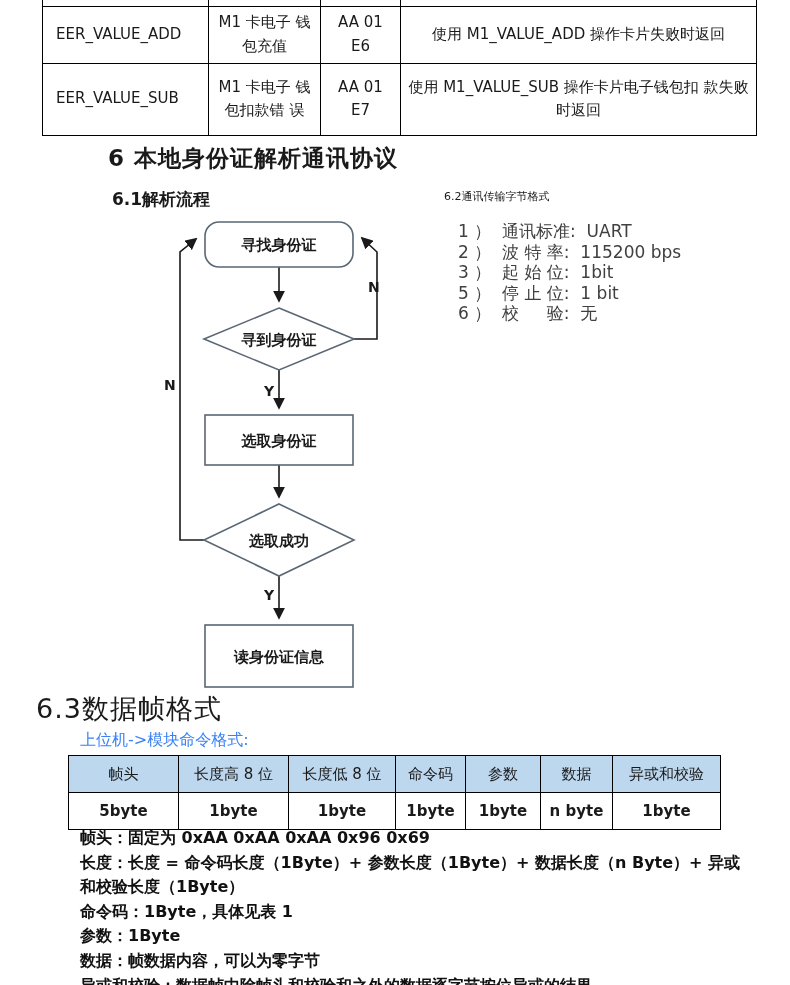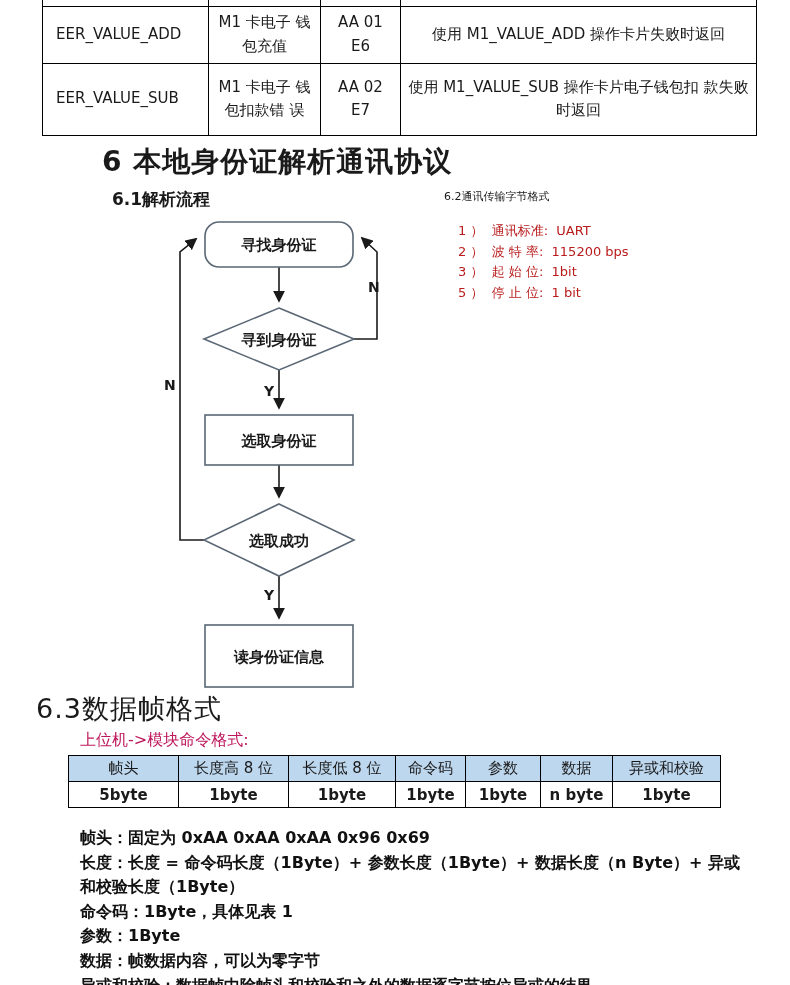--- a/index.html
+++ b/index.html
@@ -12,40 +12,40 @@
 
   
   table.err { position:absolute; left:42px; top:-4px; width:714px; border-collapse:collapse; table-layout:fixed; }
   table.err td { border:1.5px solid #000; font-size:15px; text-align:center; vertical-align:middle; padding:2px 6px; line-height:1.55; }
   table.err tr.sliver td { height:10px; border-top:none; padding:0; }
   table.err tr.r1 td { height:57px; }
   table.err tr.r2 td { height:72px; }
   table.err td.c1 { text-align:left; padding-left:13px;margin-top:38px; }
 
   
-  .h6  { position:absolute; left:102px; top:143px; font-size:28px; font-weight:700; letter-spacing:1px; }
+  .h6  { position:absolute; left:108px; top:143px; font-size:23px; font-weight:700; letter-spacing:1px; }
   .h61 { position:absolute; left:112px; top:188px; font-size:17px; font-weight:700; }
   .h62 { position:absolute; left:444px; top:189px; font-size:11px; font-weight:400; }
   .h63 { position:absolute; left:36px;  top:691px; font-size:27px; font-weight:400; letter-spacing:1px; }
 
   
-  .bytelist { position:absolute; left:458px; top:221px; font-size:13px; line-height:20.5px; color:#b91c1c; }
+  .bytelist { position:absolute; left:458px; top:221px; font-size:17px; line-height:20.5px; color:#404040; }
   .bytelist div { white-space:pre; }
 
   
   svg.flow { position:absolute; left:0; top:0; width:790px; height:985px; pointer-events:none; }
   svg.flow .node { fill:#ffffff; stroke:#5a6775; stroke-width:1.6; }
   svg.flow .edge { fill:none; stroke:#1a1a1a; stroke-width:1.6; }
   svg.flow text.nlab { font-size:15px; font-weight:600; fill:#1a1a1a; text-anchor:middle; }
   svg.flow text.elab { font-size:14px; font-weight:600; fill:#1a1a1a; }
 
   
-  .cmdfmt { position:absolute; left:80px; top:730px; font-size:16px; color:#be185d; }
+  .cmdfmt { position:absolute; left:80px; top:730px; font-size:16px; color:#3b82f6; }
   table.frame { position:absolute; left:68px; top:755px; width:652px; border-collapse:collapse; table-layout:fixed; }
-  table.frame th, table.frame td { border:1.5px solid #000; height:26px; text-align:center; vertical-align:middle; font-size:15px; }
+  table.frame th, table.frame td { border:1.5px solid #000; height:37px; text-align:center; vertical-align:middle; font-size:15px; }
   table.frame th { font-weight:400; }
   table.frame td { font-weight:700; }
 
   .notes { position:absolute; left:80px; top:826px; font-size:16px; line-height:24.6px; color:#111; }
   .notes div { white-space:nowrap;font-weight:bold; }
 </style>
 </head>
 <body>
 
 <div class="page">
@@ -66,35 +66,36 @@
     </tr>
     <tr class="r1">
       <td class="c1">EER_VALUE_ADD</td>
       <td>M1 卡电子 钱包充值</td>
       <td>AA 01 E6</td>
       <td>使用 M1_VALUE_ADD 操作卡片失败时返回</td>
     </tr>
     <tr class="r2">
       <td class="c1">EER_VALUE_SUB</td>
       <td>M1 卡电子 钱包扣款错 误</td>
-      <td>AA 02 E7</td>
+      <td>AA 01 E7</td>
       <td>使用 M1_VALUE_SUB 操作卡片电子钱包扣 款失败时返回</td>
     </tr>
   </tbody>
     </table>
 
   <div class="h6">6 本地身份证解析通讯协议</div>
   <div class="h61">6.1解析流程</div>
   <div class="h62">6.2通讯传输字节格式</div>
 
   <div class="bytelist">
     <div>1 ）  通讯标准:  UART</div>
     <div>2 ）  波 特 率:  115200 bps</div>
     <div>3 ）  起 始 位:  1bit</div>
     <div>5 ）  停 止 位:  1 bit</div>
+    <div>6 ）  校　  验:  无</div>
   </div>
 
   <svg class="flow" viewBox="0 0 790 985" xmlns="http://www.w3.org/2000/svg">
     <defs>
       <marker id="arr" viewBox="0 0 10 10" refX="8.5" refY="5" markerWidth="7.5" markerHeight="7.5" orient="auto-start-reverse">
         <path d="M0,0 L10,5 L0,10 z" fill="#1a1a1a"></path>
       </marker>
     </defs>
 
     <path class="edge" d="M354,339 H377 V252 L362,238" marker-end="url(#arr)"></path>

